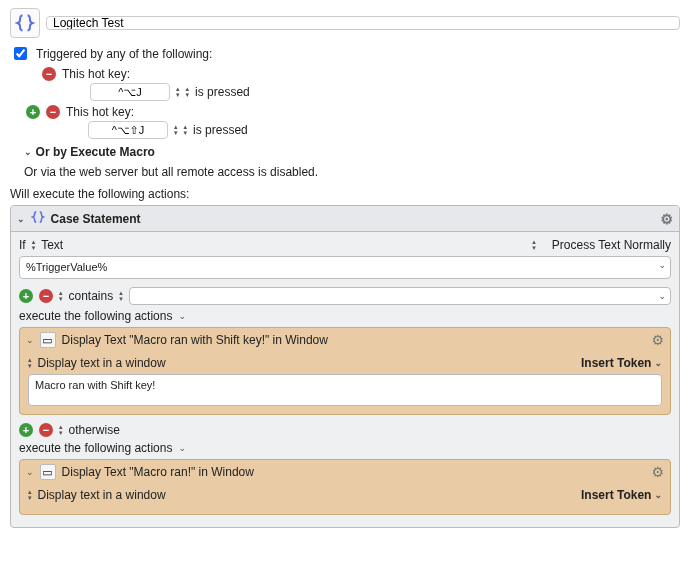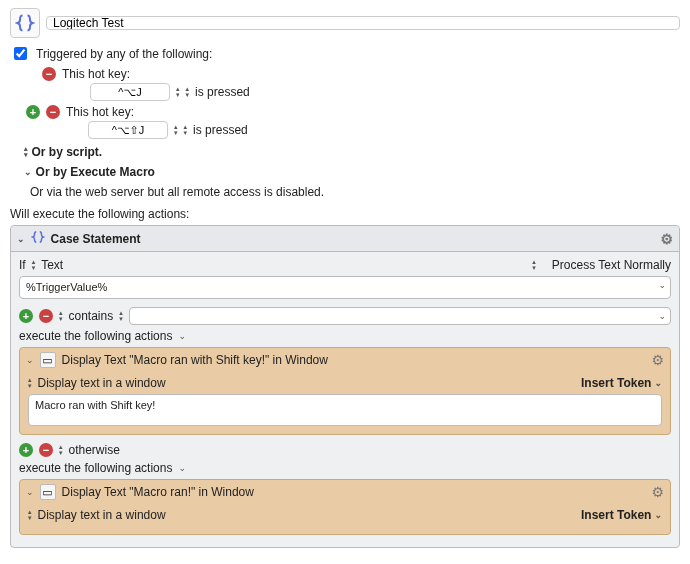--- a/index.html
+++ b/index.html
@@ -106,34 +106,27 @@
           <span>▾</span>
         </span>
     <span class="updown">
           <span>▴</span>
           <span>▾</span>
         </span>
     <span>is pressed</span>
   </div>
 </div>
 
-<div class="sub-line">
-  <span class="updown">
-        <span>▴</span>
-        <span>▾</span>
-      </span>
-  <span>Or by script.</span>
-</div>
 
 <div class="sub-line">
   <span class="disclosure">⌄</span>
   <span>Or by Execute Macro</span>
 </div>
 
-<div class="sub-line normal" style="margin-left:20px;text-align:center;">
+<div class="sub-line normal" style="margin-left:14px;text-align:center;">
   <span>Or via the web server but all remote access is disabled.</span>
 </div>
 
 <div class="section-label">Will execute the following actions:</div>
 
 <div class="panel">
   <div class="panel-header">
     <span class="disclosure">⌄</span>
     <span class="braces-small">
       <svg viewBox="0 0 24 24">

